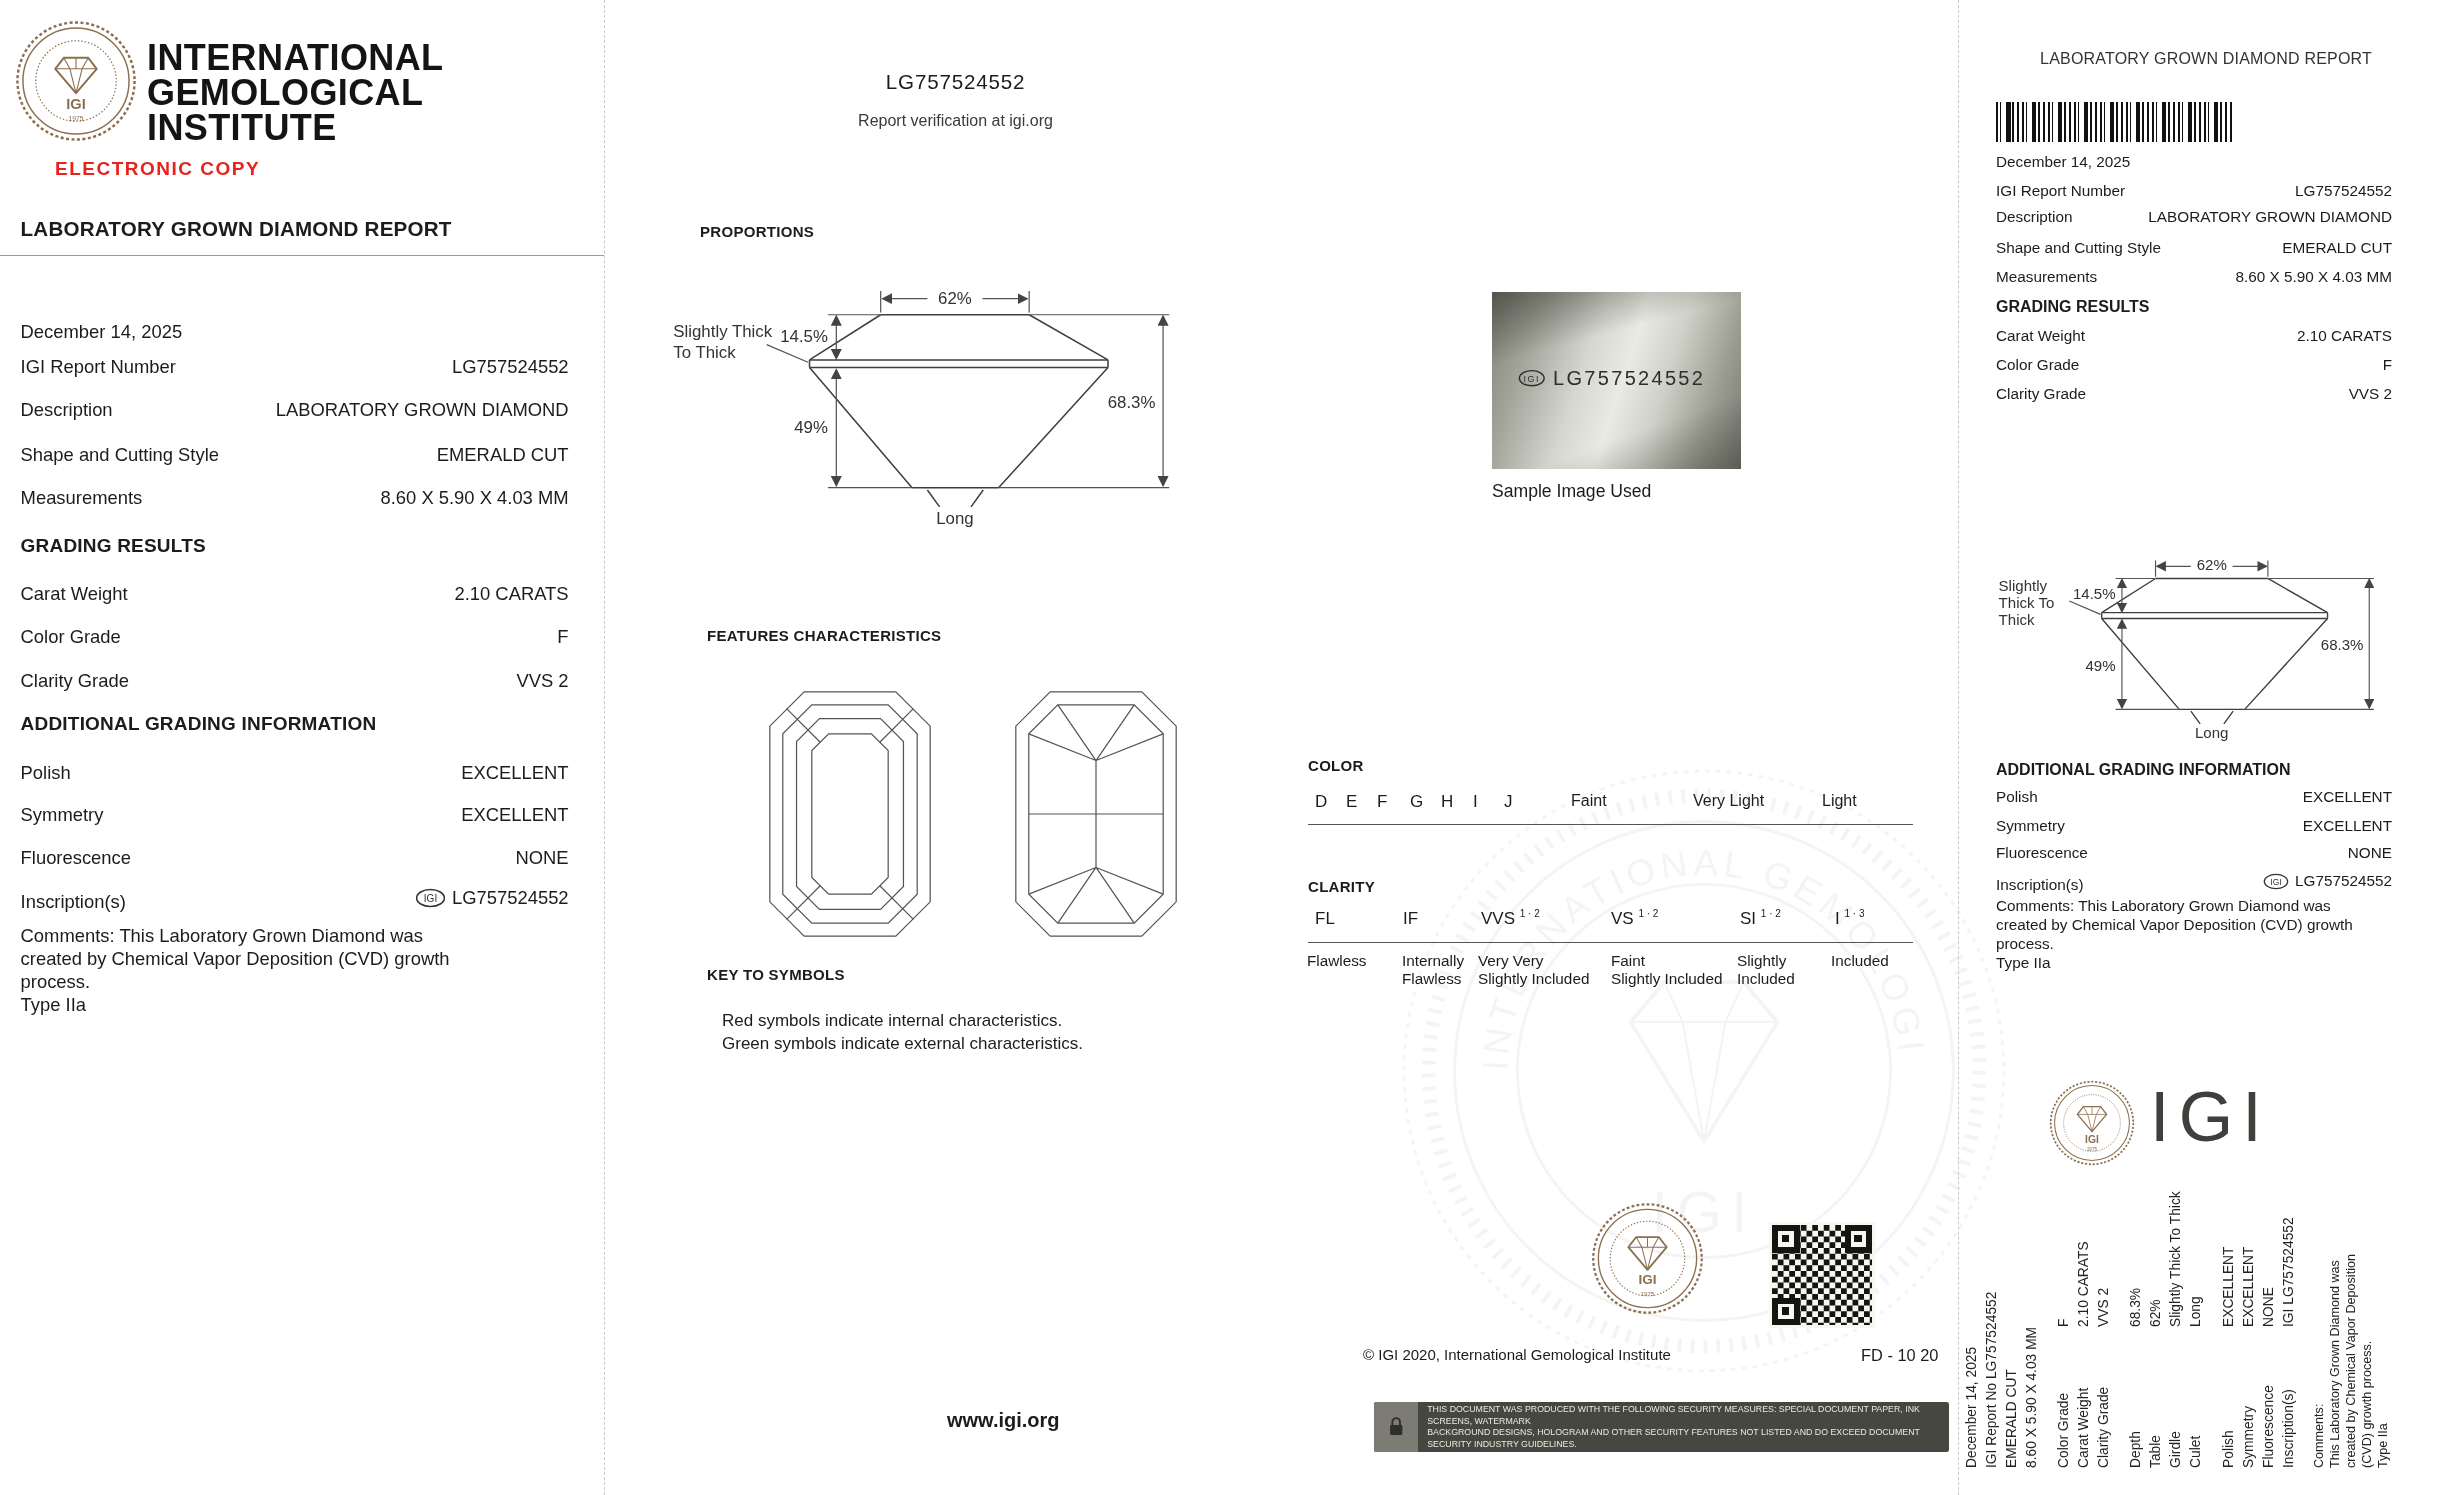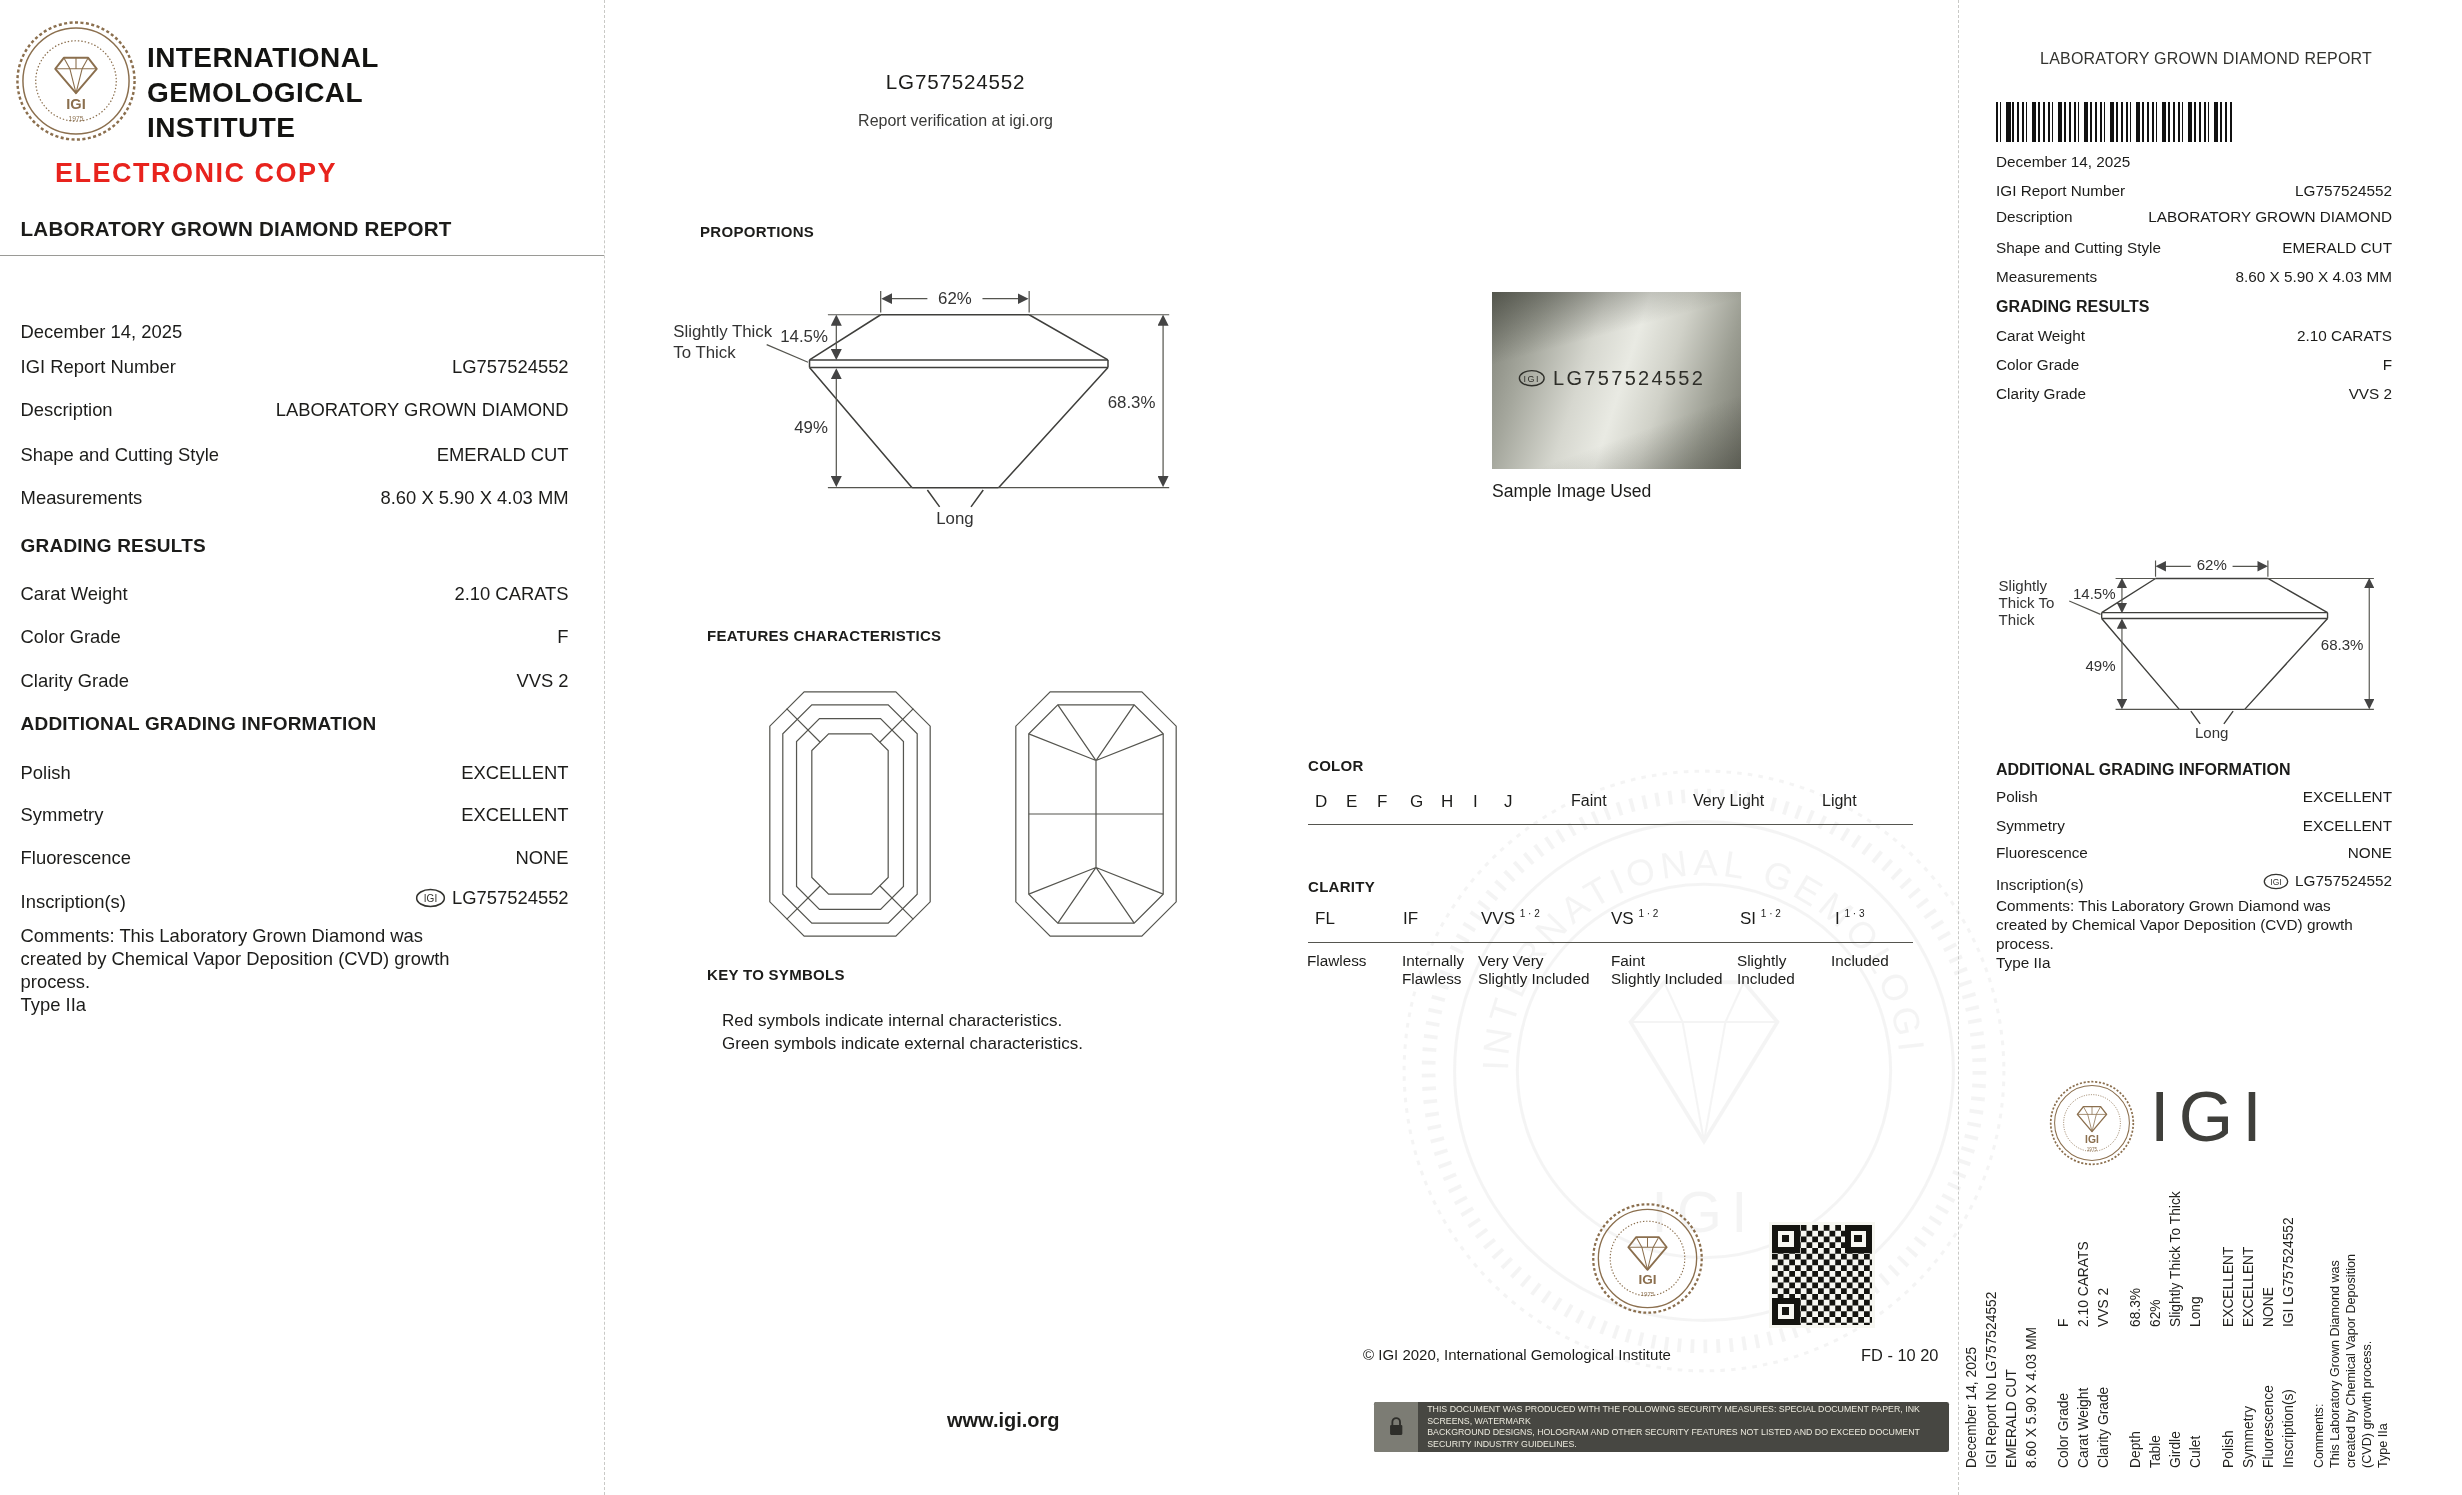--- a/index.html
+++ b/index.html
@@ -4,22 +4,22 @@
 <style>
   *{margin:0;padding:0;box-sizing:border-box}
   html,body{width:2462px;height:1495px}
   body{font-family:"Liberation Sans",sans-serif;background:#ffffff;color:#1c1c1a;position:relative;overflow:hidden}
   .abs{position:absolute}
   
   .wm{position:absolute;left:1398px;top:765px;width:612px;height:612px;opacity:.085}
   
   .vdash{position:absolute;top:0;height:1495px;border-left:1.5px dashed #c9c9c6}
   
-  .brand{position:absolute;left:147px;top:40px;font-size:28px;font-weight:bold;line-height:35px;letter-spacing:0.4px;color:#141412}
-  .ecopy{position:absolute;left:55px;top:158px;font-size:27px;font-weight:bold;letter-spacing:1.5px}
+  .brand{position:absolute;left:147px;top:40px;font-size:36px;font-weight:bold;line-height:35px;letter-spacing:0.4px;color:#141412}
+  .ecopy{position:absolute;left:55px;top:158px;font-size:19px;font-weight:bold;letter-spacing:1.5px}
   .ltitle{position:absolute;left:20.6px;top:217px;font-size:20.6px;font-weight:bold;letter-spacing:0.2px}
   .lrule{position:absolute;left:0;top:255px;width:604px;border-top:1.5px solid #9a9a96}
   .ldate{position:absolute;left:20.6px;top:321px;font-size:18.4px}
   .lrow{position:absolute;left:20.6px;width:548px;display:flex;justify-content:space-between;align-items:baseline;font-size:18.4px}
   .lrow .val{text-align:right;white-space:nowrap}
   .lsec{position:absolute;left:20.6px;font-size:19px;font-weight:bold;letter-spacing:0.2px}
   .lcom{position:absolute;left:20.6px;top:924px;font-size:18.4px;line-height:23px;width:551px}
   
   .insgl{display:inline-block;vertical-align:middle;margin-right:6.1px}
   .inswrap{display:flex;align-items:center}

